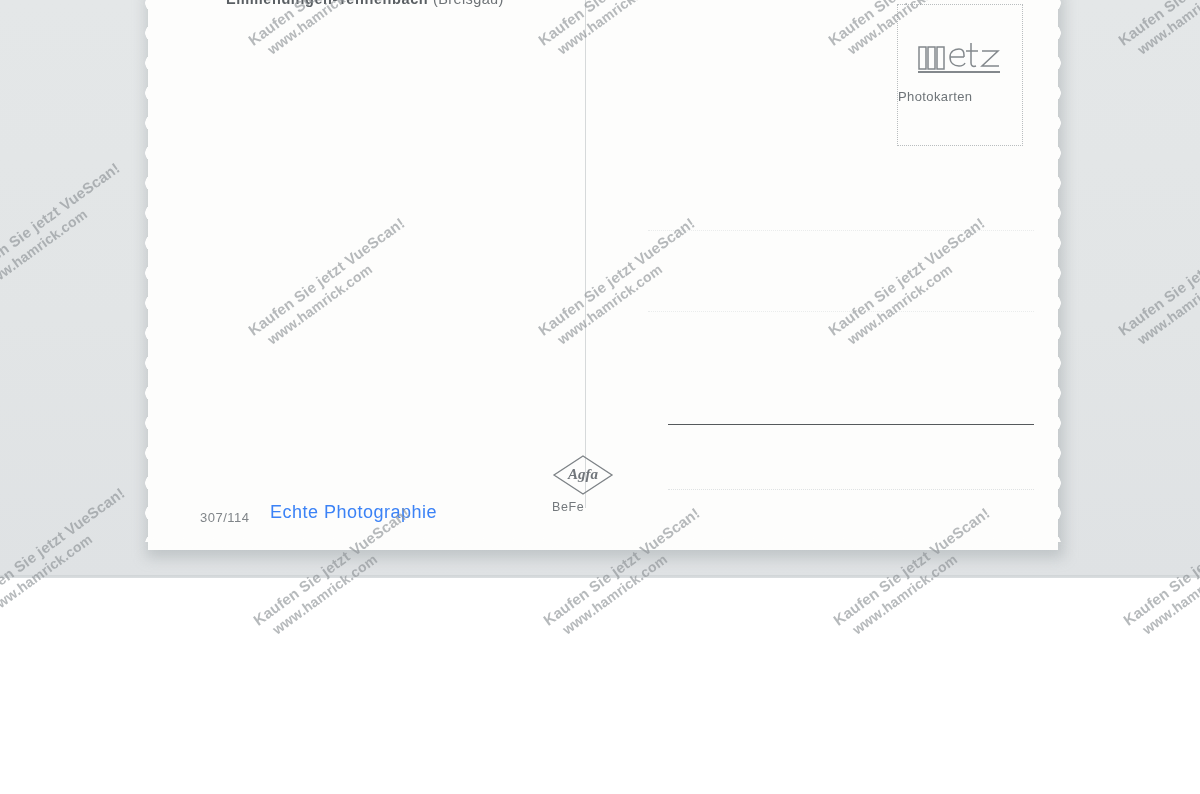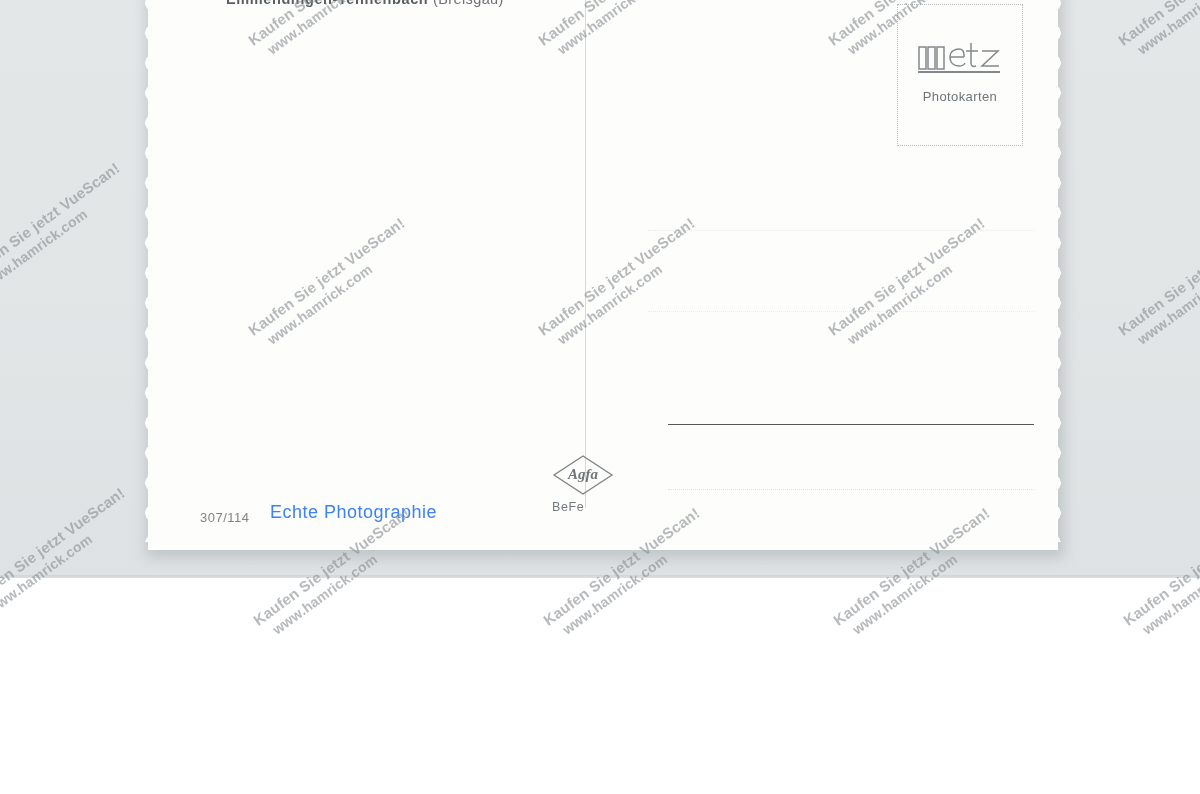--- a/index.html
+++ b/index.html
@@ -143,21 +143,20 @@
     width: 88px;
     height: 40px;
   }
   .metz-word {
     font-size: 13px;
     color: #6e7478;
     letter-spacing: .4px;
     position: absolute;
     left: 0; right: 0;
     top: 84px;
-    text-align: center;
     font-family: "Liberation Sans", sans-serif;
   }
 
   
   .rule {
     position: absolute;
     height: 0;
     border-top: 1px dotted #dfe2e3;
   }
   .rule.faint { border-top-color: #eaecec; }

